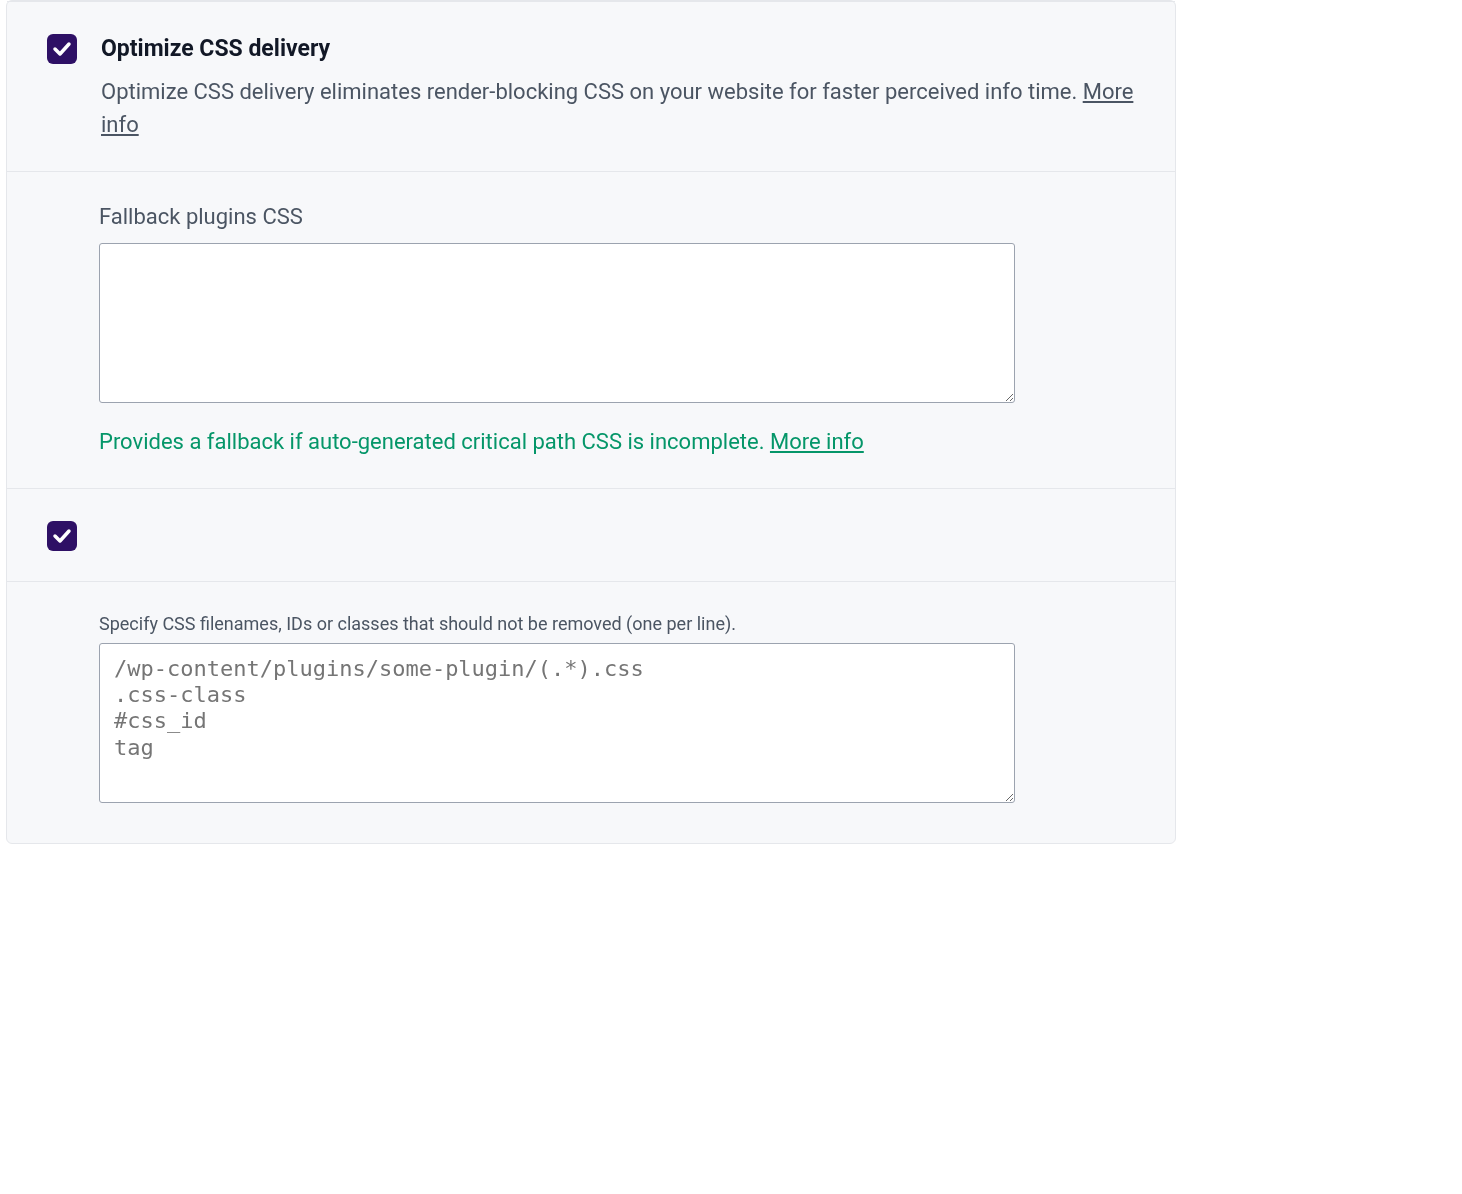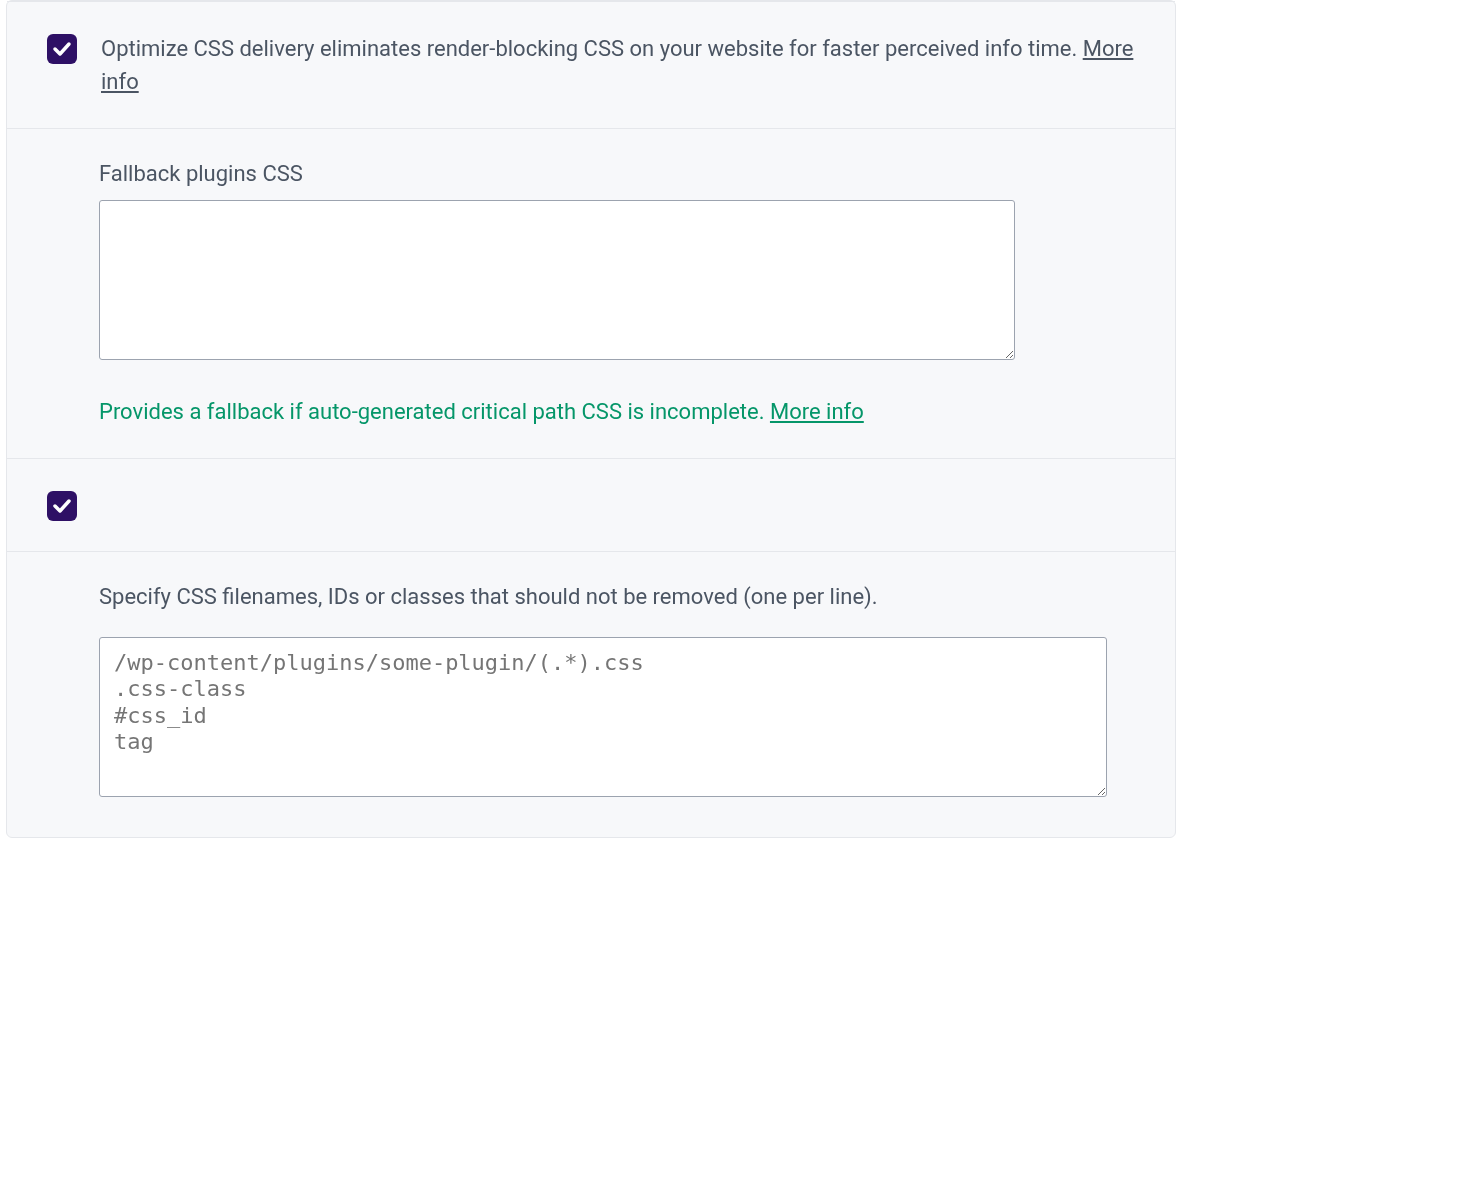--- a/index.html
+++ b/index.html
@@ -69,74 +69,75 @@
     border-top: 1px solid #e5e7eb;
     padding: 28px 40px 30px 92px;
   }
   .sub-title {
     color: #4b5563;
     font-size: 22px;
     margin-bottom: 10px;
   }
   .sub-help {
     color: #4b5563;
-    font-size: 22px;
-    margin-bottom: 24px;
+    font-size: 18px;
+    margin-bottom: 6px;
   }
   textarea.fallback {
     width: 916px;
     height: 160px;
     resize: both;
     border: 1px solid #9ca3af;
     border-radius: 3px;
     padding: 12px 14px;
     font-size: 20px;
     font-family: ui-monospace, SFMono-Regular, Menlo, Consolas, monospace;
     background: #fff;
     color: #1f2833;
     outline: none;
     display: block;
   }
   textarea.safelist {
-    width: 1008px;
+    width: 916px;
     height: 160px;
     resize: both;
     border: 1px solid #9ca3af;
     border-radius: 3px;
     padding: 12px 14px;
     font-size: 22px;
     font-family: ui-monospace, SFMono-Regular, Menlo, Consolas, monospace;
     background: #fff;
     color: #374151;
     line-height: 1.2;
     outline: none;
     display: block;
   }
   .help-green {
     color: #059669;
     font-size: 22px;
-    margin-top: 35px;
+    margin-top: 22px;
   }
   .help-green .more-link {
     color: #059669;
   }
   .panel .row.first { border-top: 1px solid #e5e7eb; }
 </style>
 </head>
 <body>
 
 <div class="panel">
 
   <div class="row first">
     <div class="checkbox">
       <svg viewBox="0 0 20 18">
           <path d="M3 9 L8 14 L17 4"></path>
         </svg>
     </div>
     <div class="content">
+      <div class="title">Optimize CSS delivery</div>
       <div class="desc">
         <span>Optimize CSS delivery eliminates render-blocking CSS on your website for faster perceived info time. </span><a class="more-link">More info</a>
       </div>
     </div>
   </div>
 
   <div class="sub-row">
     <div class="sub-title">Fallback plugins CSS</div>
     <textarea class="fallback" style=""></textarea>
     <div class="help-green">

